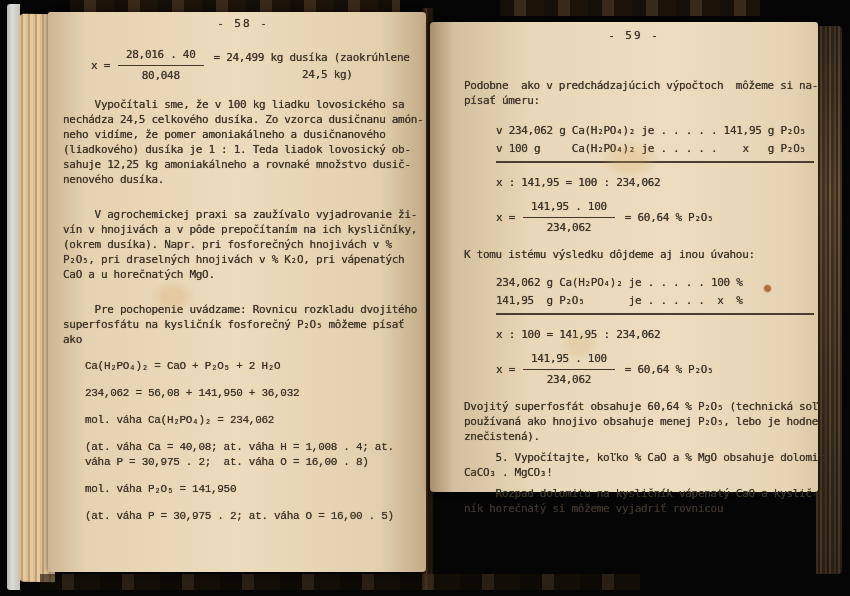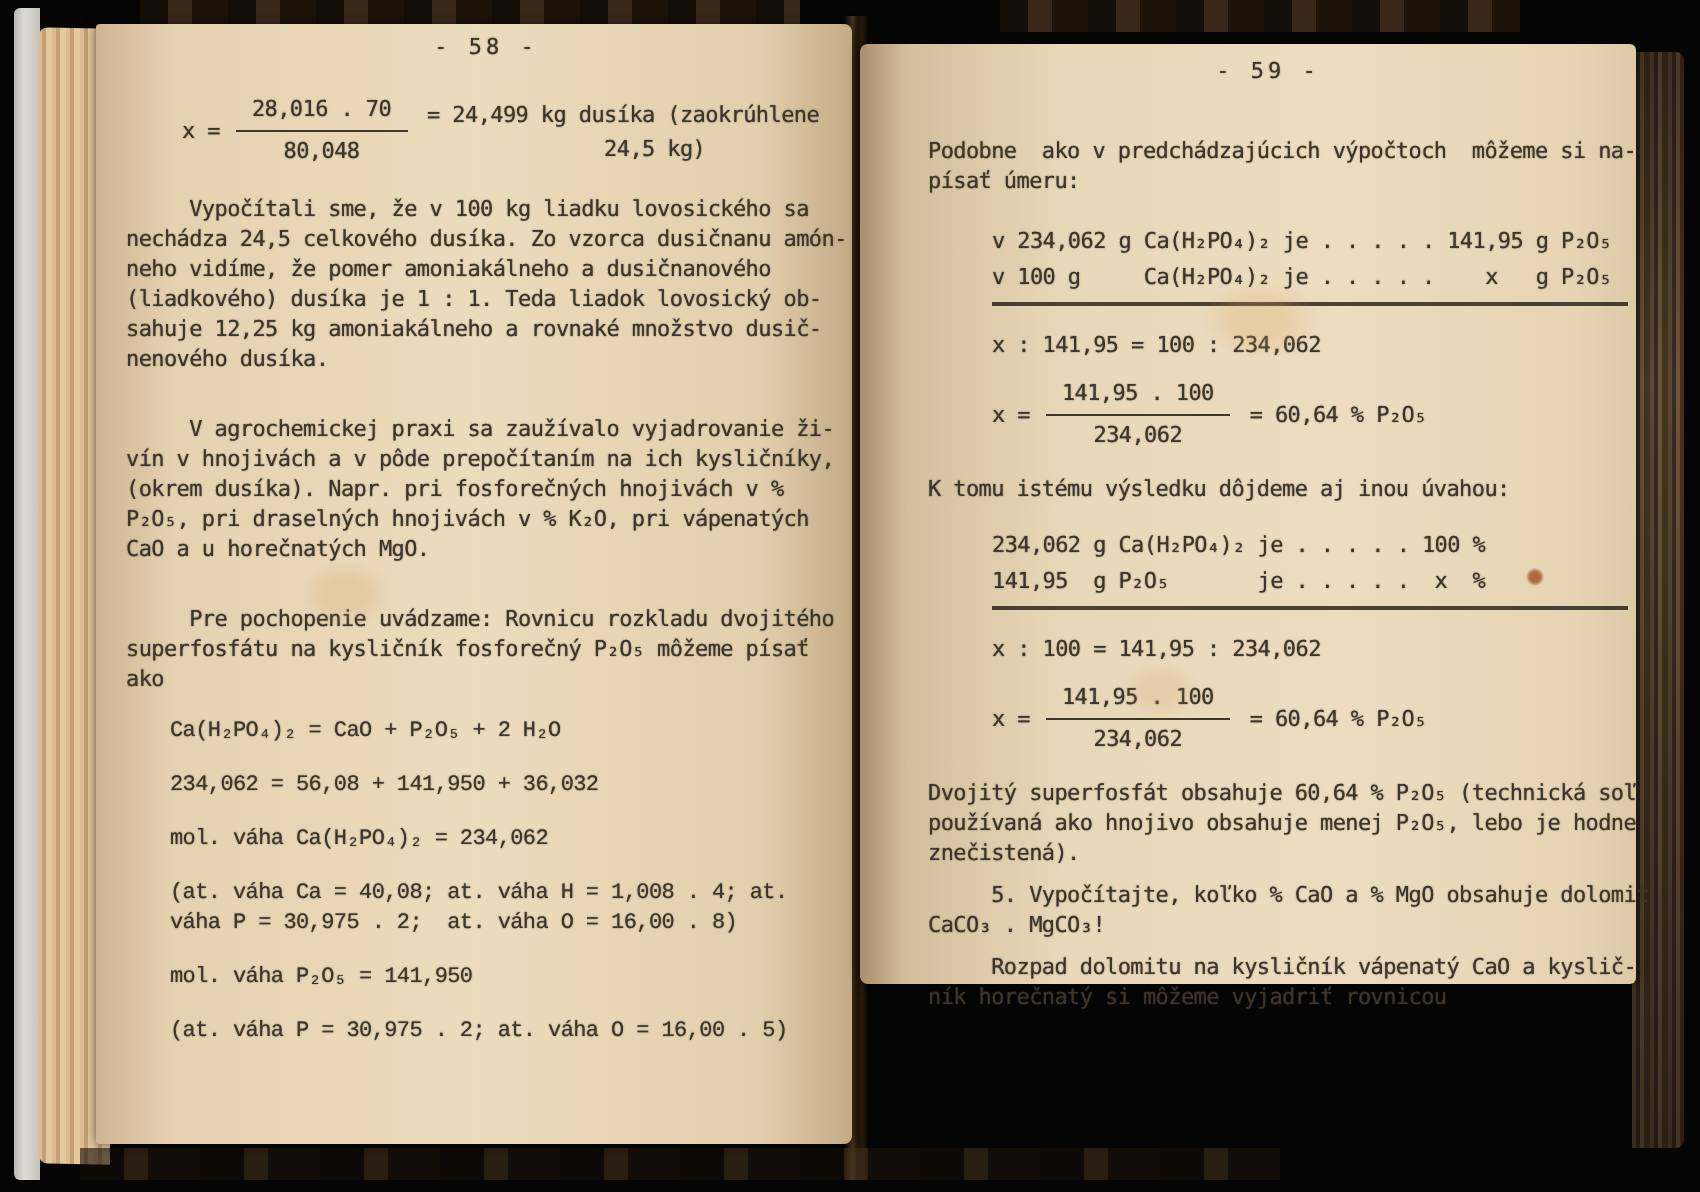--- a/index.html
+++ b/index.html
@@ -50,21 +50,21 @@
     font-size:11px;letter-spacing:-0.3px;
     text-shadow:0 0 .7px rgba(61,53,42,.85);}
   .page-left .content{padding:5px 0 0 15px;}
   .page-right .content{padding:7px 0 0 34px;}
   .lines{white-space:pre;}
   .page-num{text-align:center;letter-spacing:2px;}
   .page-left .page-num{width:360px;}
   .page-right .page-num{width:340px;}
   .para{line-height:15px;}
   .p-mt8{margin-top:20px;} .p-mt12{margin-top:12px;}
-  .p-mt14{margin-top:14px;} .p-mt20{margin-top:26px;}
+  .p-mt14{margin-top:14px;} .p-mt20{margin-top:36px;}
   .p-mt6{margin-top:6px;}
   .equations{margin-left:22px;margin-top:10px;font-family:Liberation Mono, monospace;}
   .eq{line-height:15px;margin-top:12px;}
   .indent-block{margin-left:32px;}
   .prop{line-height:18px;}
   .rule{width:318px;border-bottom:2px solid rgba(56,46,36,.9);margin-top:3px;}
 
   .formula{display:flex;align-items:center;line-height:14px;}
   .formula .pre{margin-right:8px;}
   .fraction{display:inline-flex;flex-direction:column;text-align:center;}
@@ -88,21 +88,21 @@
   <div class="bottom-blotch"></div>
 
   <div class="page page-left">
     <div class="content">
 
       <div class="page-num">- 58 -</div>
 
       <div class="formula formula-top">
         <span class="pre">x =</span>
         <span class="fraction">
-          <span class="num">28,016 . 70</span>
+          <span class="num">28,016 . 40</span>
           <span class="den">80,048</span>
         </span>
         <span class="suf lines">= 24,499 kg dusíka (zaokrúhlene
               24,5 kg)</span>
       </div>
 
       <div class="para lines p-mt14">     Vypočítali sme, že v 100 kg liadku lovosického sa
 nechádza 24,5 celkového dusíka. Zo vzorca dusičnanu amón-
 neho vidíme, že pomer amoniakálneho a dusičnanového
 (liadkového) dusíka je 1 : 1. Teda liadok lovosický ob-

